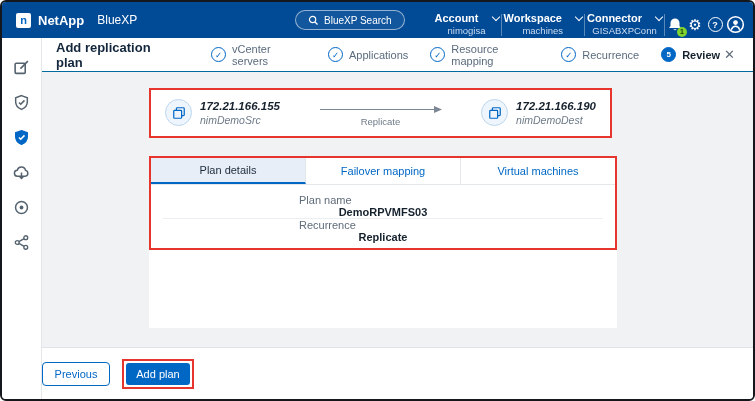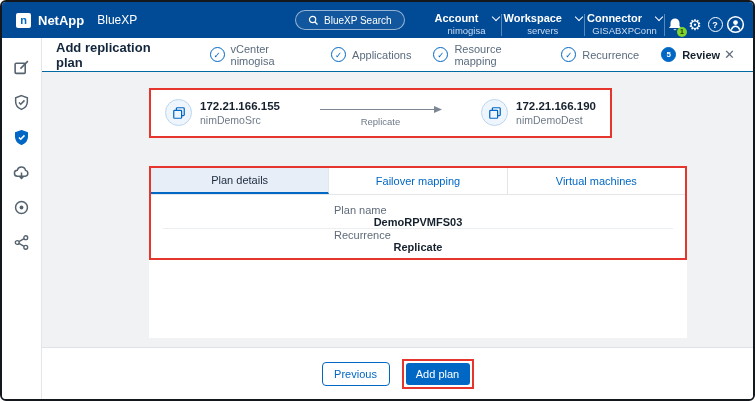--- a/index.html
+++ b/index.html
@@ -51,44 +51,44 @@
   .step-circle { width: 15px; height: 15px; border-radius: 50%; border: 1.5px solid #0067C5; color: #0067C5;
     font-size: 8.5px; display: flex; align-items: center; justify-content: center; background: #fff; flex: none; }
   .step.current .step-circle { background: #0067C5; color: #fff; font-size: 8px; font-weight: bold; }
   .step.current .step-label { color: #16212e; font-weight: 700; }
   .close-btn { margin-left: auto; color: #5f6b7a; font-size: 13px; cursor: pointer; padding: 2px 4px; }
   
   .content { position: relative; flex: 1; background: #f1f2f4; }
   .red-border { border: 2px solid #e5352c; }
   .repl-card { position: absolute; left: 107px; top: 16px; width: 463px; height: 50px;
     background: #fff; display: flex; align-items: center; justify-content: space-between; padding: 0 14px; }
-  .endpoint { display: flex; align-items: center; gap: 8px; }
+  .endpoint { display: flex; align-items: center; gap: 8px; font-style: italic; }
   .ep-icon { width: 27px; height: 27px; border-radius: 50%; background: #eef5fc; border: 1px solid #bcd6ee;
     display: flex; align-items: center; justify-content: center; flex: none; }
   .ep-ip { font-size: 11.5px; font-weight: 700; color: #16212e; line-height: 1.3; }
   .ep-name { font-size: 10.5px; color: #6e7a88; line-height: 1.3; }
   .arrow-block { display: flex; flex-direction: column; align-items: center; gap: 2px; margin-top: 6px; }
   .arrow-label { font-size: 9.5px; color: #6e7a88; }
   
-  .plan-card { position: absolute; left: 107px; top: 94px; width: 538px; }
+  .plan-card { position: absolute; left: 107px; top: 84px; width: 468px; }
   .tabs-box { background: #fff; }
   .tabs { display: flex; height: 27px; border-bottom: 1px solid #e4e7ea; }
   .tab { flex: 1; display: flex; align-items: center; justify-content: center; font-size: 11px;
     color: #0067C5; background: #fff; border-right: 1px solid #e4e7ea; cursor: pointer; }
   .tab:last-child { border-right: none; }
   .tab.active { background: #e8eef8; color: #1b2a3c; border-bottom: 2px solid #0067C5; }
   .rows { padding: 9px 0 4px; }
   .row { display: flex; align-items: center; height: 25px; margin: 0 12px; border-bottom: 1px solid #eceff2; font-size: 11px; flex-direction: column; }
   .row:last-child { border-bottom: none; }
   .row-label { width: 200px; color: #5f6b7a; padding-left: 16px; }
   .row-value { color: #16212e; font-weight: 700; }
   .card-rest { height: 78px; background: #fff; }
   
   .footerbar { height: 52px; background: #fff; border-top: 1px solid #dfe3e8;
-    display: flex; align-items: center; justify-content: center; gap: 12px; }
+    display: flex; align-items: center; gap: 12px; }
   .btn-prev { width: 68px; height: 24px; background: #fff; border: 1px solid #0067C5; color: #0067C5;
     font-size: 11px; border-radius: 4px; display: flex; align-items: center; justify-content: center; cursor: pointer;
     font-family: "Liberation Sans", sans-serif; }
   .red-wrap { border: 2px solid #e5352c; padding: 2px; display: flex; }
   .btn-add { width: 64px; height: 22px; background: #0067C5; color: #fff; border: none; font-size: 11px;
     border-radius: 3px; display: flex; align-items: center; justify-content: center; cursor: pointer;
     font-family: "Liberation Sans", sans-serif; }
 </style>
 </head>
 <body>
@@ -117,21 +117,21 @@
           <span class="chev"></span>
         </div>
         <div class="hdr-sub">nimogisa</div>
       </div>
       <div class="vsep"></div>
       <div class="hdr-group">
         <div class="hdr-top">
           <span>Workspace</span>
           <span class="chev"></span>
         </div>
-        <div class="hdr-sub">servers</div>
+        <div class="hdr-sub">machines</div>
       </div>
       <div class="vsep"></div>
       <div class="hdr-group">
         <div class="hdr-top">
           <span>Connector</span>
           <span class="chev"></span>
         </div>
         <div class="hdr-sub">GISABXPConn</div>
       </div>
       <div class="vsep"></div>
@@ -204,21 +204,21 @@
       </div>
     </div>
 
     <div class="main">
 
       <div class="titlebar">
         <span class="page-title">Add replication plan</span>
         <div class="stepper">
           <div class="step">
             <span class="step-circle">✓</span>
-            <span class="step-label">vCenter nimogisa</span>
+            <span class="step-label">vCenter servers</span>
           </div>
           <div class="step">
             <span class="step-circle">✓</span>
             <span class="step-label">Applications</span>
           </div>
           <div class="step">
             <span class="step-circle">✓</span>
             <span class="step-label">Resource mapping</span>
           </div>
           <div class="step">

